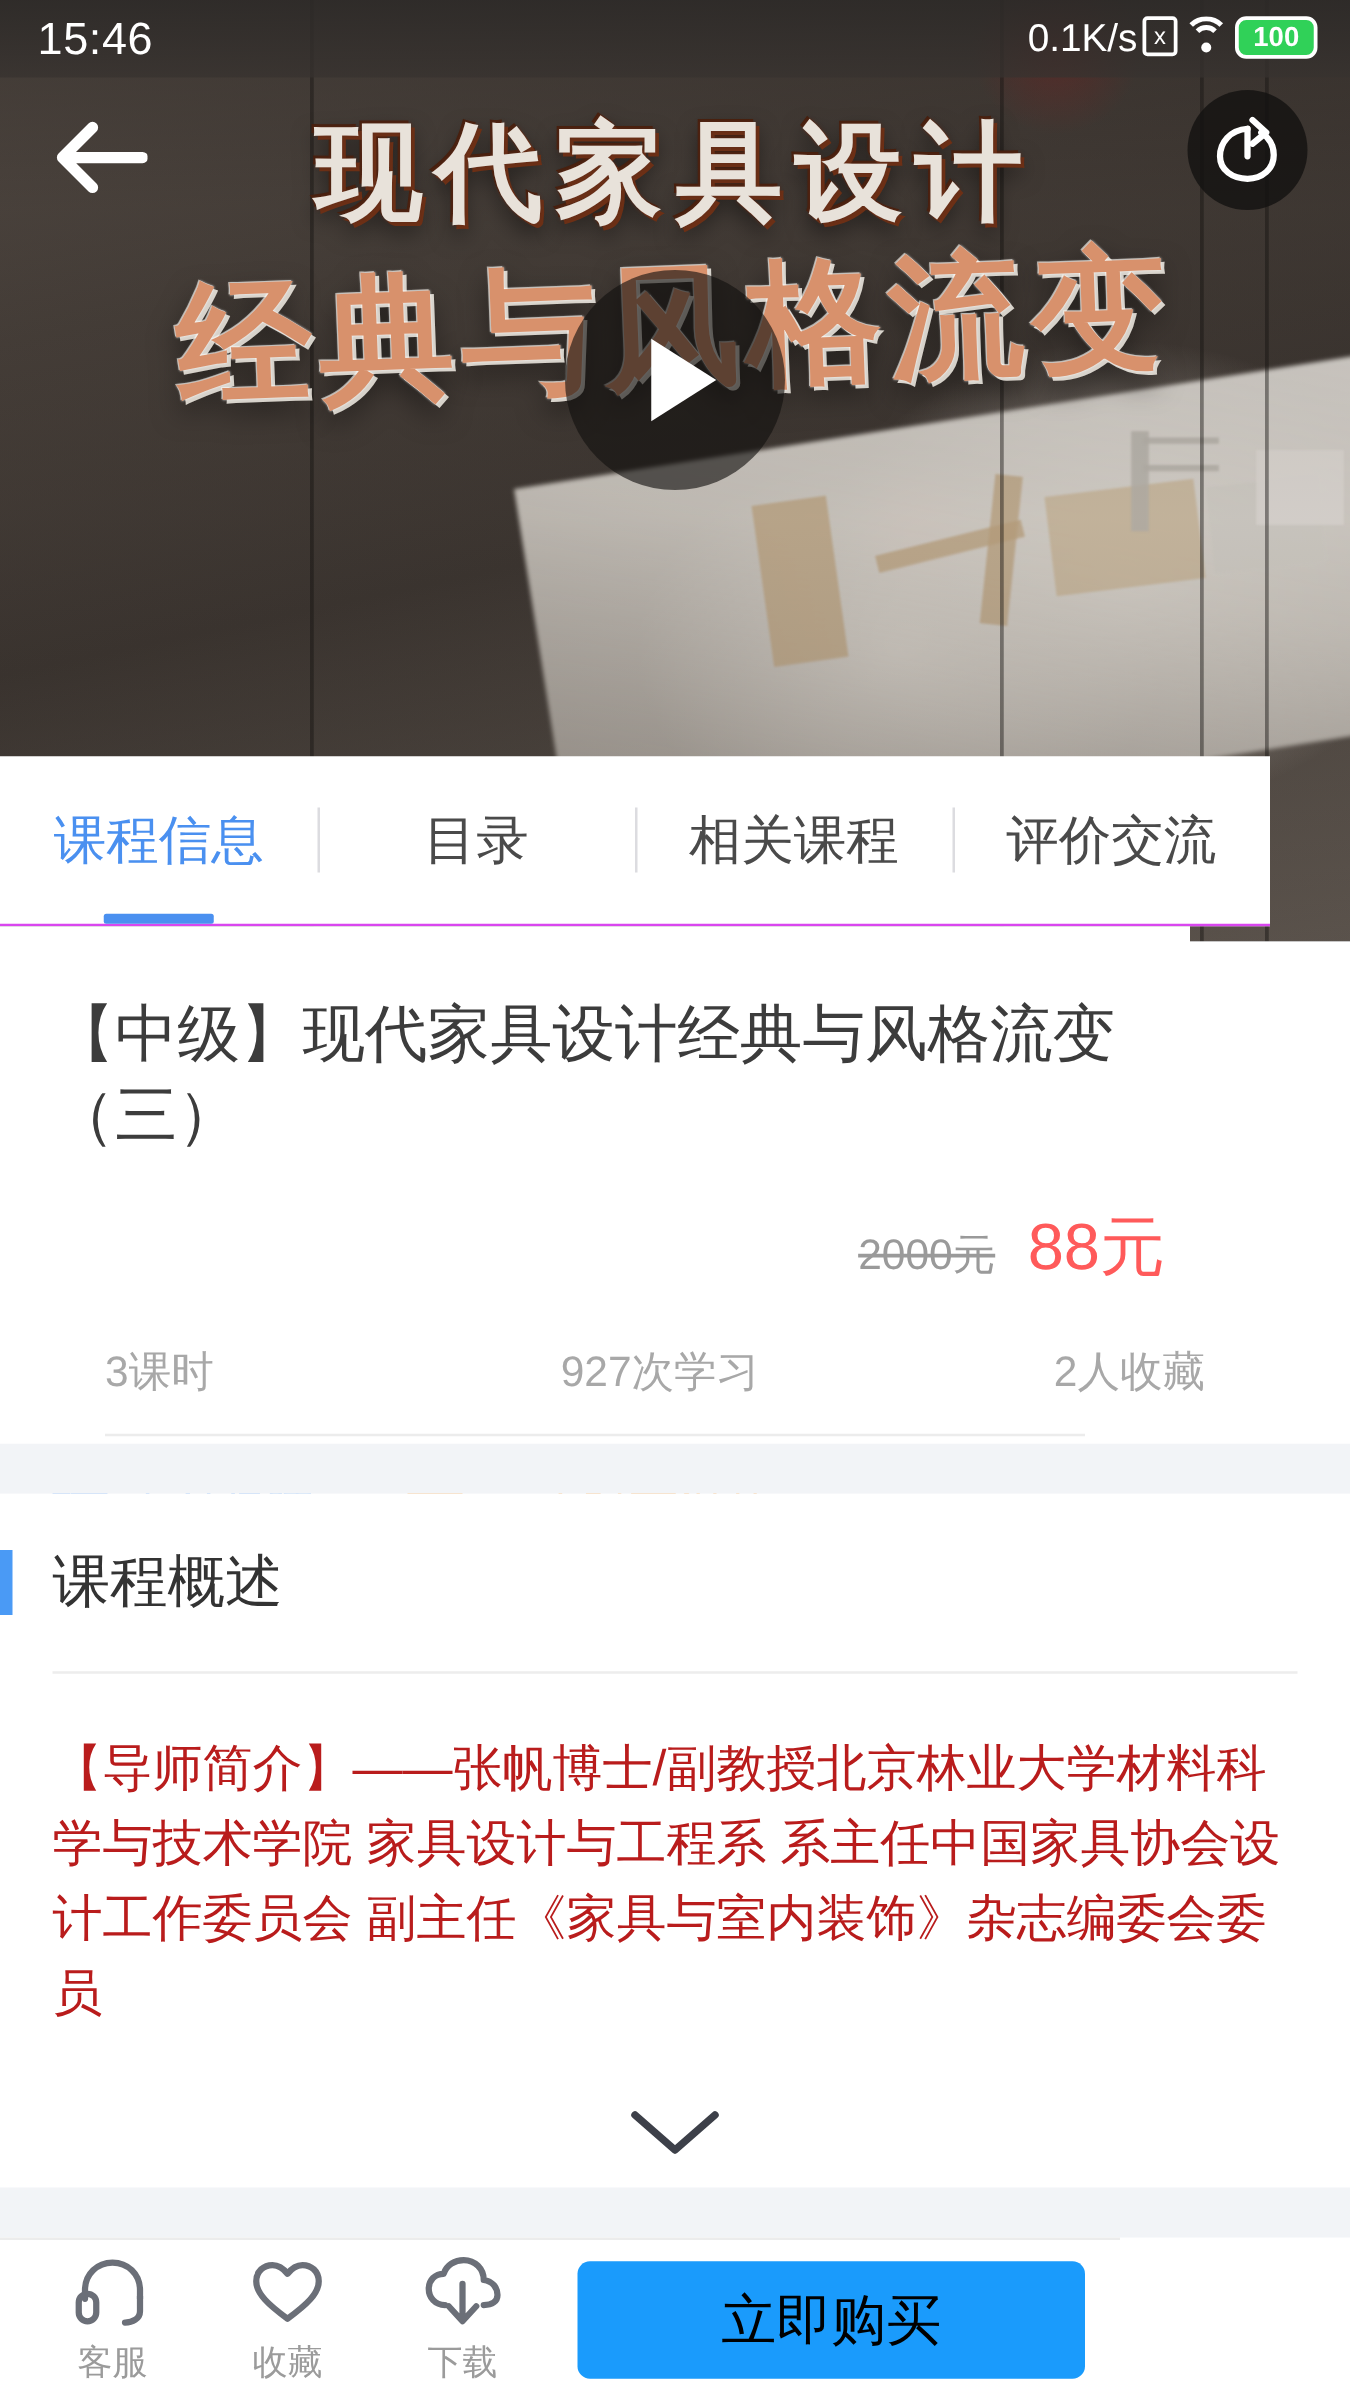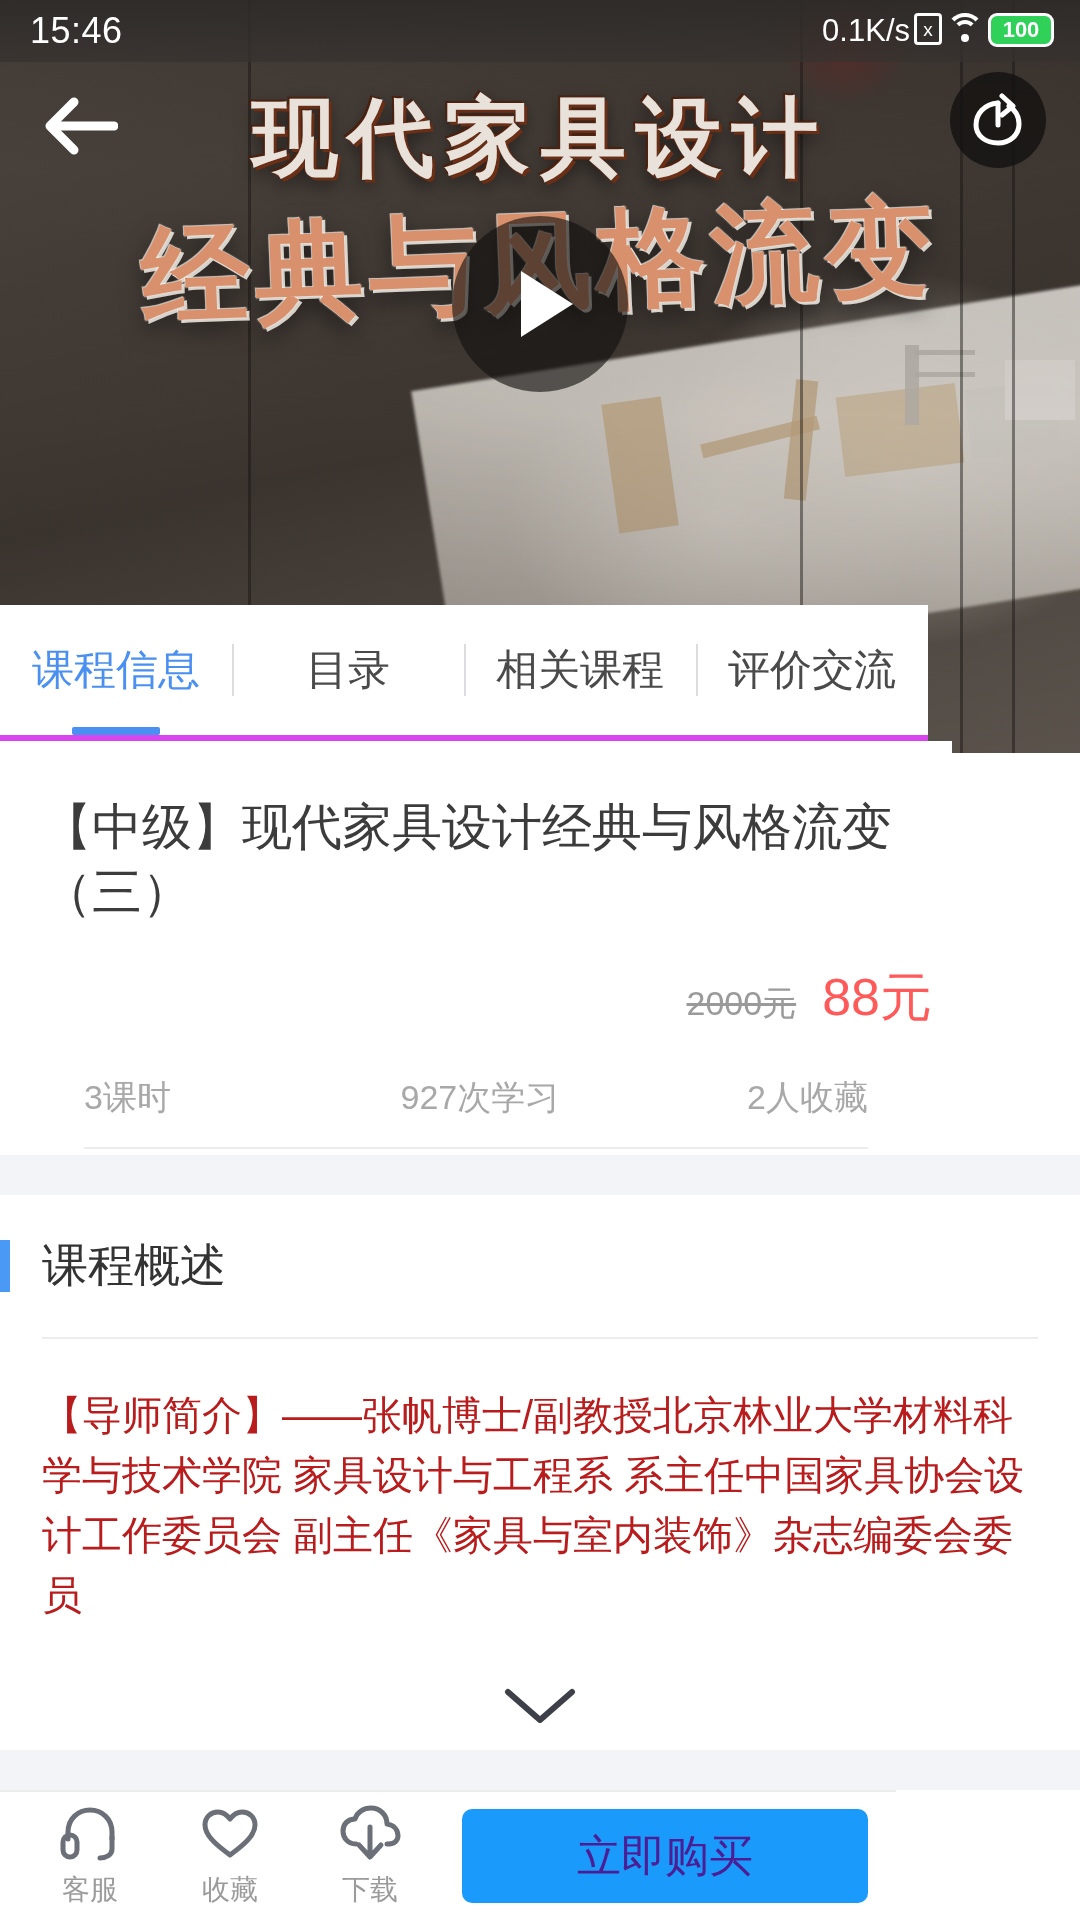--- a/index.html
+++ b/index.html
@@ -106,23 +106,23 @@
     display: flex; align-items: center; justify-content: center; z-index: 20;
   }
   .share-btn {
     position: absolute; right: 34px; top: 72px; width: 96px; height: 96px;
     border-radius: 50%; background: rgba(20,18,17,.82);
     display: flex; align-items: center; justify-content: center; z-index: 20;
   }
 
   
   .tabs {
-    position: absolute; top: 605px; left: 0; width: 928px; height: 136px;
+    position: absolute; top: 605px; left: 0; width: 1016px; height: 136px;
     background: #fff; display: flex; align-items: center;
-    border-bottom: 6px solid #d946ef;
+    border-bottom: 2px solid #d946ef;
   }
   .tab {
     flex: 1; position: relative; height: 100%;
     display: flex; align-items: center; justify-content: center;
     font-size: 42px; color: #4a4a4a;
   }
   .tab.active { color: #4a90f0; }
   .tab.active::after {
     content: ""; position: absolute; bottom: 0; left: 50%;
     transform: translateX(-50%); width: 88px; height: 8px;
@@ -139,21 +139,21 @@
     padding: 54px 42px 0 42px; font-size: 50px; color: #3c3c3c; line-height: 1.3;
   }
   .price-row {
     display: flex; align-items: baseline; justify-content: flex-end;
     padding: 38px 20px 0 42px; gap: 26px;
   }
   .price-old { font-size: 34px; color: #9a9a9a; text-decoration: line-through; }
   .price-new { font-size: 52px; color: #ff5a5a; font-weight: 500; }
   .stats {
     display: flex; align-items: center; padding: 42px 42px 26px 42px;
-    border-bottom: 2px solid #ececec; margin: 0 42px; padding-left: 0; padding-right: 0;
+    border-bottom: 2px solid #ececec; margin: 0 42px; padding-left: 0; padding-right: 0; gap: 48px;
   }
   .stats-wrap { padding: 0 42px; }
   .stat { font-size: 34px; color: #a8a8a8; }
   .stat:nth-child(1) { flex: 0 0 34%; text-align: left; }
   .stat:nth-child(2) { flex: 0 0 33%; text-align: center; }
   .stat:nth-child(3) { flex: 0 0 33%; text-align: right; }
   .badges { display: flex; align-items: center; padding: 34px 42px 40px 42px; gap: 72px; }
   .badge { display: flex; align-items: center; gap: 14px; }
   .badge-ico-pay {
     width: 44px; height: 44px; border-radius: 8px; background: #4a9af5;
@@ -186,21 +186,21 @@
     background: #fff; border-top: 2px solid #ececec;
     display: flex; align-items: center; padding: 0 28px 0 20px;
   }
   .bb-item {
     width: 140px; display: flex; flex-direction: column;
     align-items: center; justify-content: center; gap: 6px;
   }
   .bb-label { font-size: 28px; color: #9b9b9b; }
   .buy-btn {
     flex: 1; margin-left: 22px; height: 94px; border-radius: 10px;
-    background: #1a9bfc; color: #4c1d95; font-size: 44px;
+    background: #1a9bfc; color: #000000; font-size: 44px;
     display: flex; align-items: center; justify-content: center;
   }
 </style>
 </head>
 <body>
 
 <div class="phone">
 
   <div class="hero">
     <div class="hero-bg"></div>

